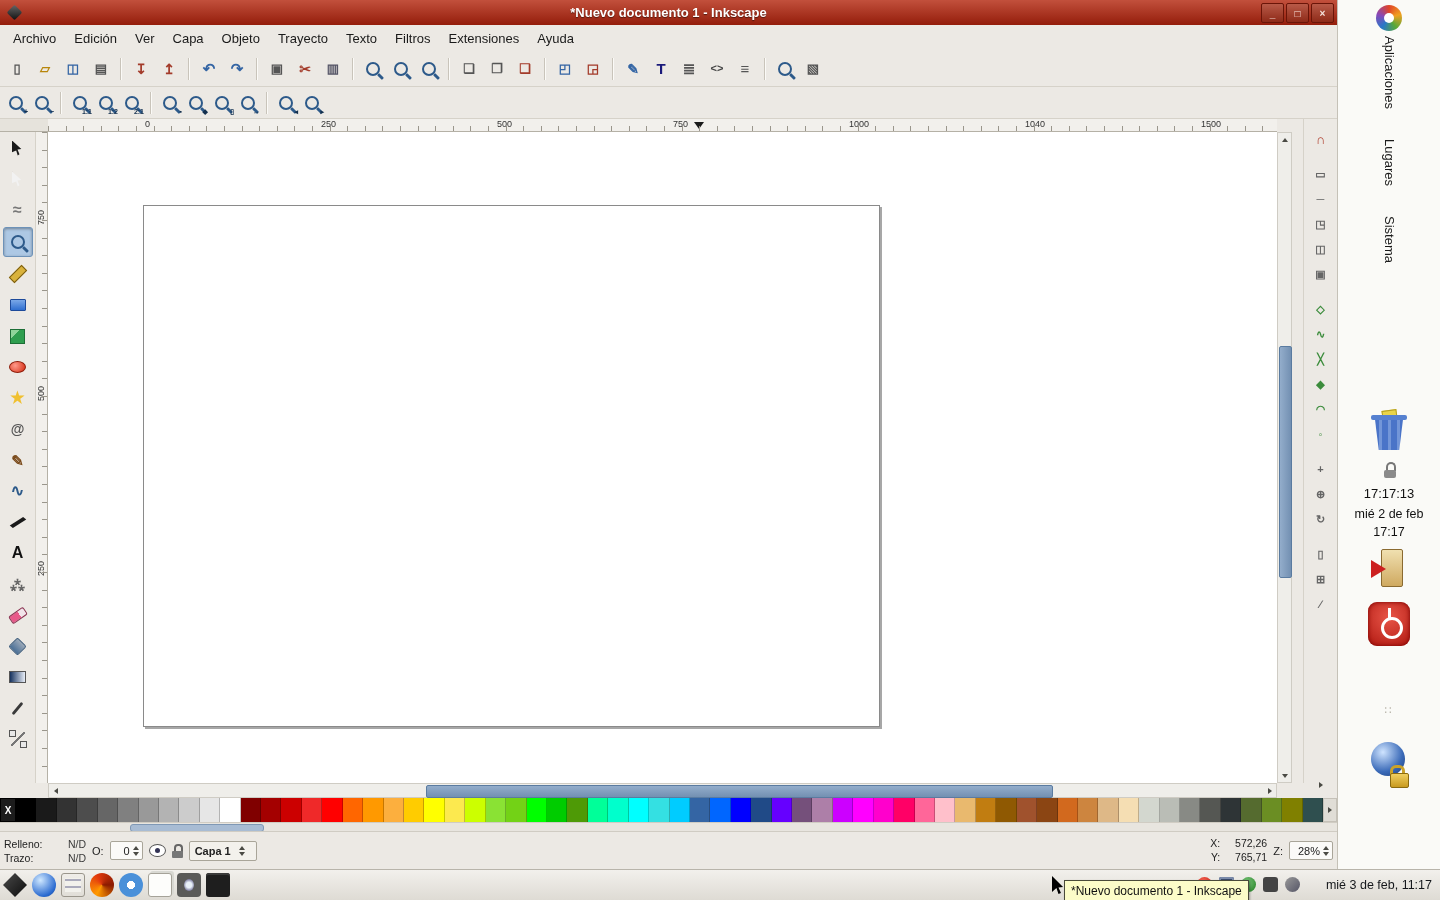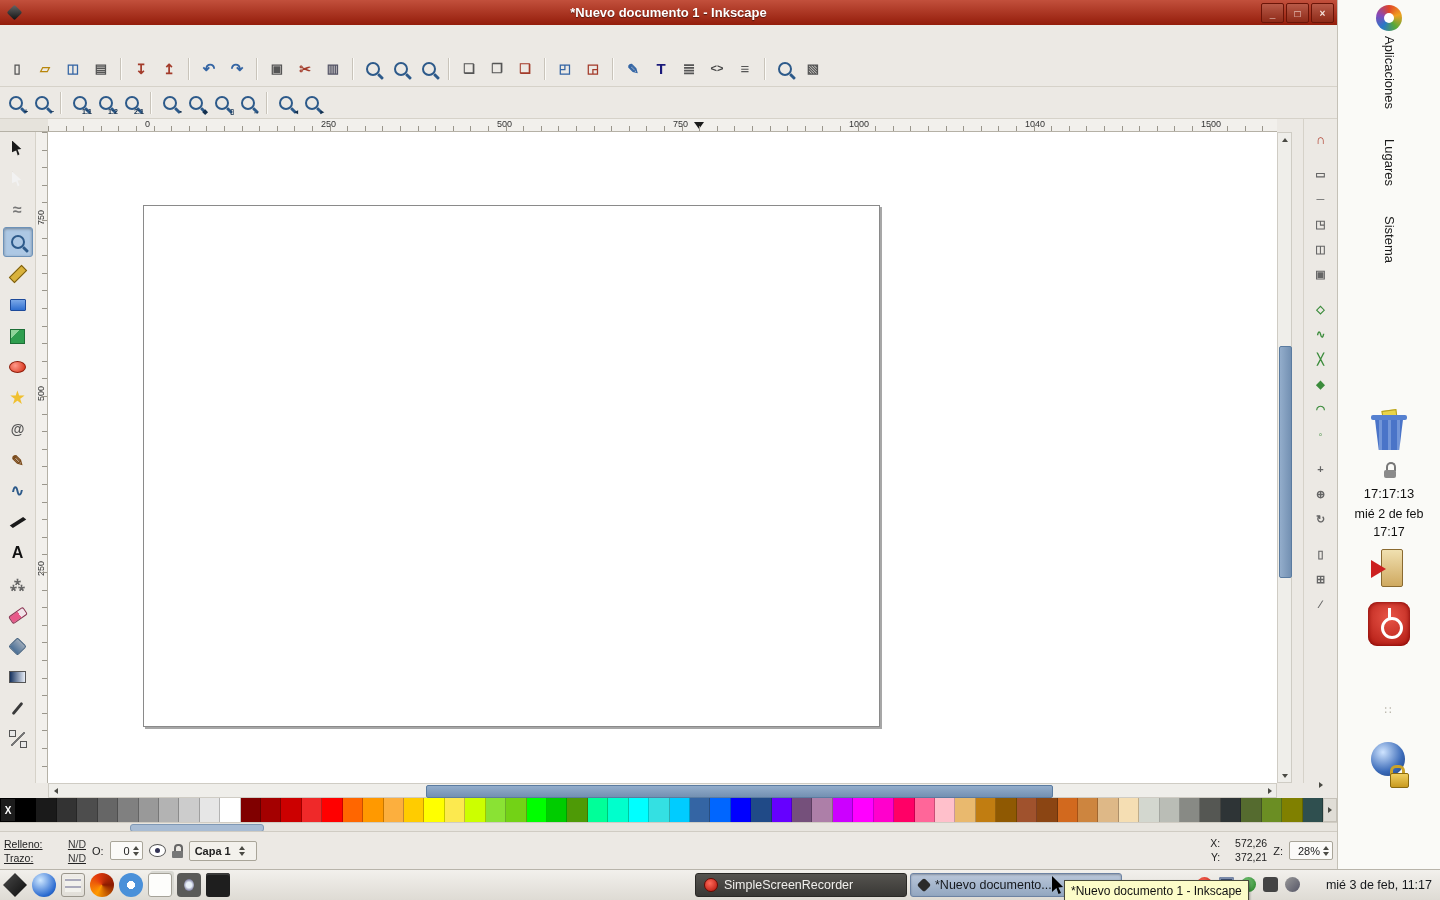--- a/index.html
+++ b/index.html
@@ -85,21 +85,21 @@
   #palette{position:absolute;left:0;top:798px;width:1337px;height:24px;display:flex;align-items:stretch;background:#ece9e4;}
   #noneswatch{width:16px;background:#1c1c1c;color:#fff;font-size:10px;font-weight:bold;display:flex;align-items:center;justify-content:center;border:1px solid #000;box-sizing:border-box;}
   #swatches{flex:1;display:flex;}
   .swatch{flex:1;border-right:1px solid rgba(0,0,0,.22);}
   #palbtn{width:14px;display:flex;align-items:center;justify-content:center;background:#e0ddd6;border:1px solid #c5c1b8;box-sizing:border-box;}
   #palscroll{position:absolute;left:0;top:822px;width:1337px;height:9px;background:#e8e5df;border-top:1px solid #d0ccc3;box-sizing:border-box;}
   .palthumb{position:absolute;left:130px;top:1px;width:132px;height:6px;background:#a8bcd4;border:1px solid #7f98b5;border-radius:3px;}
 
   
   #statusbar{position:absolute;left:0;top:831px;width:1337px;height:38px;background:#ece9e4;border-top:1px solid #d0ccc3;display:flex;align-items:center;padding:0 4px;gap:6px;font-size:11px;color:#222;box-sizing:border-box;}
-  .fillstroke{display:grid;grid-template-columns:46px 36px;row-gap:2px;align-items:center;font-size:10.5px;text-decoration:underline;}
+  .fillstroke{display:grid;grid-template-columns:46px 36px;row-gap:2px;align-items:center;font-size:10.5px;}
   .sv{text-align:right;color:#3a3a3a;}
   .spinbox{display:flex;align-items:center;background:#fbfaf8;border:1px solid #a9a599;border-radius:2px;height:19px;padding:0 3px;box-sizing:border-box;}
   .spinval{min-width:16px;text-align:right;font-size:11px;}
   .zspin .spinval{min-width:27px;}
   .spin{display:flex;flex-direction:column;gap:2px;margin-left:3px;}
   .eye{width:15px;height:11px;border:1px solid #555;border-radius:50%;background:#fff;position:relative;flex:0 0 auto;}
   .eye::after{content:"";position:absolute;left:50%;top:50%;width:5px;height:5px;margin:-2.5px 0 0 -2.5px;background:#335;border-radius:50%;}
   .lockic{width:11px;height:14px;position:relative;flex:0 0 auto;}
   .lockic::before{content:"";position:absolute;left:2px;top:0;width:5px;height:6px;border:2px solid #666;border-bottom:none;border-radius:4px 4px 0 0;}
   .lockic::after{content:"";position:absolute;left:0;bottom:0;width:11px;height:7px;background:#777;border-radius:1px;}
@@ -177,20 +177,32 @@
   <div id="titlebar" data-name="window-titlebar">
     <span class="appicon" data-name="inkscape-window-icon"></span>
     <span class="title" data-name="window-title">*Nuevo documento 1 - Inkscape</span>
     <div id="winctls" data-name="window-controls">
         <div class="winctl" data-name="window-minimize-button">_</div>
         <div class="winctl" data-name="window-maximize-button">□</div>
         <div class="winctl" data-name="window-close-button">×</div>
       </div>
   </div>
 
+  <div id="menubar" data-name="menubar">
+      <div class="menu-item" data-name="menu-archivo">Archivo</div>
+      <div class="menu-item" data-name="menu-edicion">Edición</div>
+      <div class="menu-item" data-name="menu-ver">Ver</div>
+      <div class="menu-item" data-name="menu-capa">Capa</div>
+      <div class="menu-item" data-name="menu-objeto">Objeto</div>
+      <div class="menu-item" data-name="menu-trayecto">Trayecto</div>
+      <div class="menu-item" data-name="menu-texto">Texto</div>
+      <div class="menu-item" data-name="menu-filtros">Filtros</div>
+      <div class="menu-item" data-name="menu-extensiones">Extensiones</div>
+      <div class="menu-item" data-name="menu-ayuda">Ayuda</div>
+    </div>
   <div id="cmdbar" class="tbar" data-name="command-toolbar">
       <div class="icon" data-name="new-document-icon">
         <span class="g" data-name="icon-glyph" style="color: rgb(85, 85, 85);">▯</span>
       </div>
       <div class="icon" data-name="open-document-icon">
         <span class="g" data-name="icon-glyph" style="color: rgb(184, 134, 11);">▱</span>
       </div>
       <div class="icon" data-name="save-icon">
         <span class="g" data-name="icon-glyph" style="color: rgb(52, 101, 164);">◫</span>
       </div>
@@ -560,21 +572,21 @@
       <span class="spin" data-name="spinner-buttons">
           <i class="tri-up" data-name="spin-up-icon"></i>
           <i class="tri-dn" data-name="spin-down-icon"></i>
         </span>
     </div>
     <div class="statusmsg" data-name="status-message-area"></div>
     <div class="xy" data-name="cursor-coordinates">
       <span class="lbl" data-name="x-label">X:</span>
       <span data-name="x-value">572,26</span>
       <span class="lbl" data-name="y-label">Y:</span>
-      <span data-name="y-value">372,21</span>
+      <span data-name="y-value">765,71</span>
     </div>
     <span data-name="zoom-label">Z:</span>
     <div class="spinbox zspin" data-name="zoom-spinbox">
       <span class="spinval" data-name="zoom-value">28%</span>
       <span class="spin" data-name="spinner-buttons">
           <i class="tri-up" data-name="spin-up-icon"></i>
           <i class="tri-dn" data-name="spin-down-icon"></i>
         </span>
     </div>
   </div>
@@ -583,30 +595,20 @@
     <div id="launchers" data-name="taskbar-launchers">
         <div class="launch" data-name="launcher-inkscape-icon"></div>
         <div class="launch" data-name="launcher-browser-icon"></div>
         <div class="launch" data-name="launcher-editor-icon"></div>
         <div class="launch" data-name="launcher-firefox-icon"></div>
         <div class="launch" data-name="launcher-chromium-icon"></div>
         <div class="launch" data-name="launcher-documents-icon"></div>
         <div class="launch" data-name="launcher-screenshot-icon"></div>
         <div class="launch" data-name="launcher-terminal-icon"></div>
       </div>
-    <div id="winbtns" data-name="taskbar-window-list">
-        <div class="winbtn" data-name="taskbar-window-simplescreenrecorder">
-          <span class="wicon ssr" data-name="ssr-icon"></span>
-          <span class="wlabel" data-name="window-button-label">SimpleScreenRecorder</span>
-        </div>
-        <div class="winbtn active" data-name="taskbar-window-nuevo-documento">
-          <span class="wicon inkscape" data-name="inkscape-icon"></span>
-          <span class="wlabel" data-name="window-button-label">*Nuevo documento...</span>
-        </div>
-      </div>
     <div id="tray" data-name="system-tray">
         <div class="tray" data-name="tray-record-icon"></div>
         <div class="tray" data-name="tray-screens-icon"></div>
         <div class="tray" data-name="tray-plant-icon"></div>
         <div class="tray" data-name="tray-volume-icon"></div>
         <div class="tray" data-name="tray-misc-icon"></div>
       </div>
     <div id="taskclock" data-name="taskbar-clock">mié 3 de feb, 11:17</div>
   </div>
 

